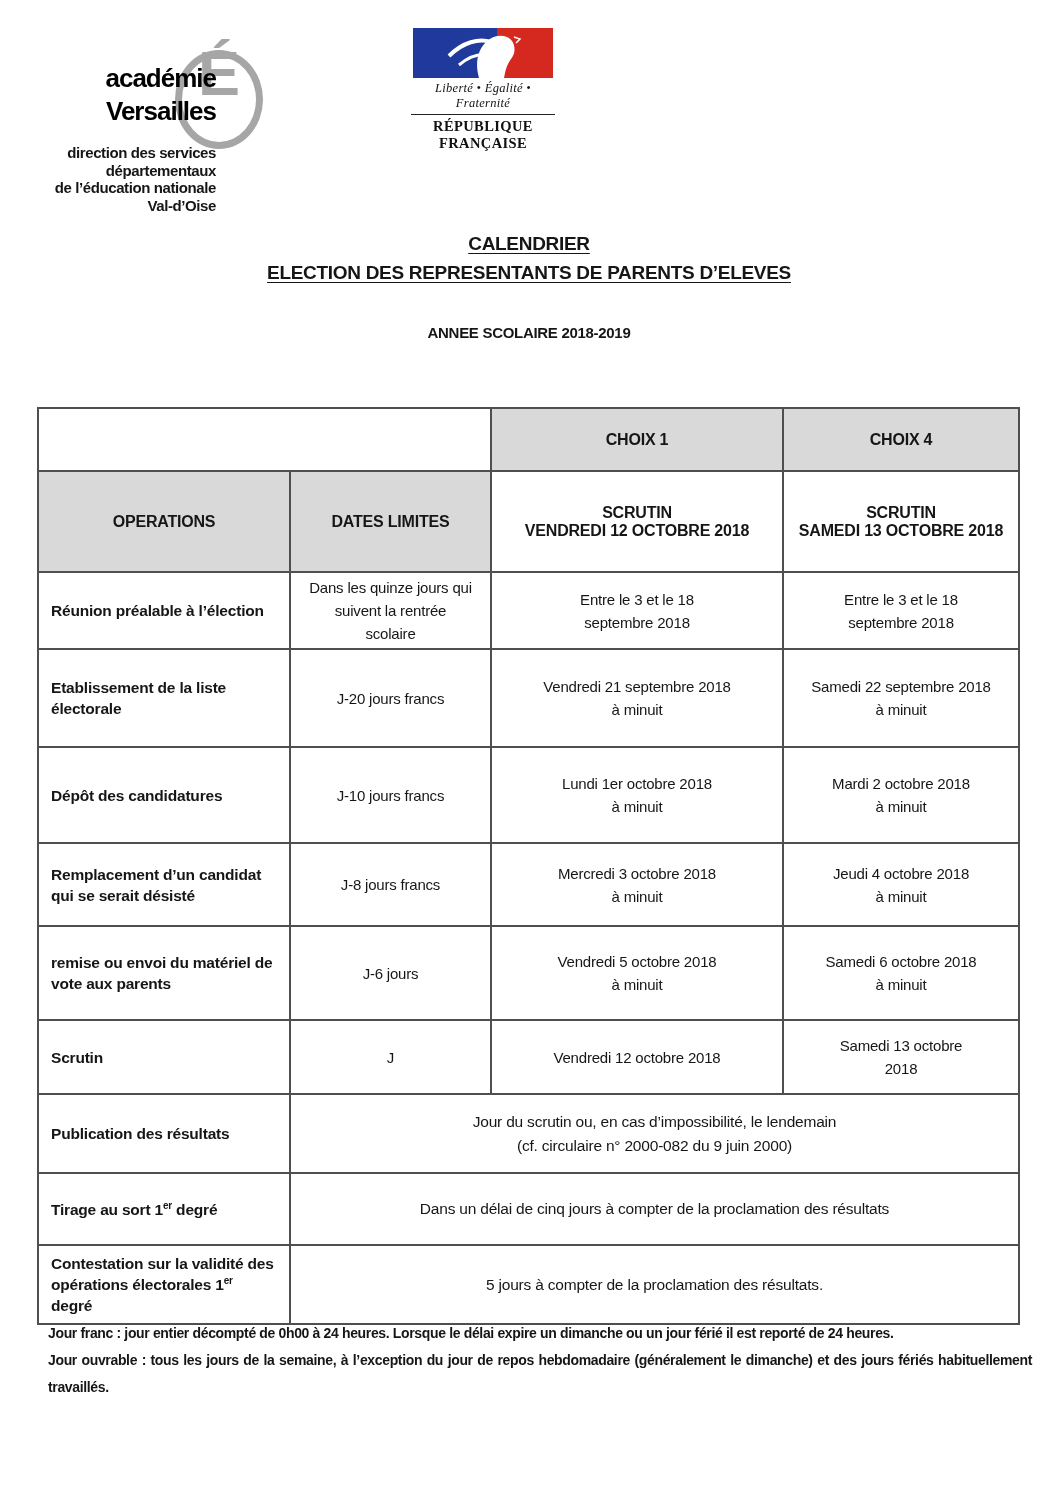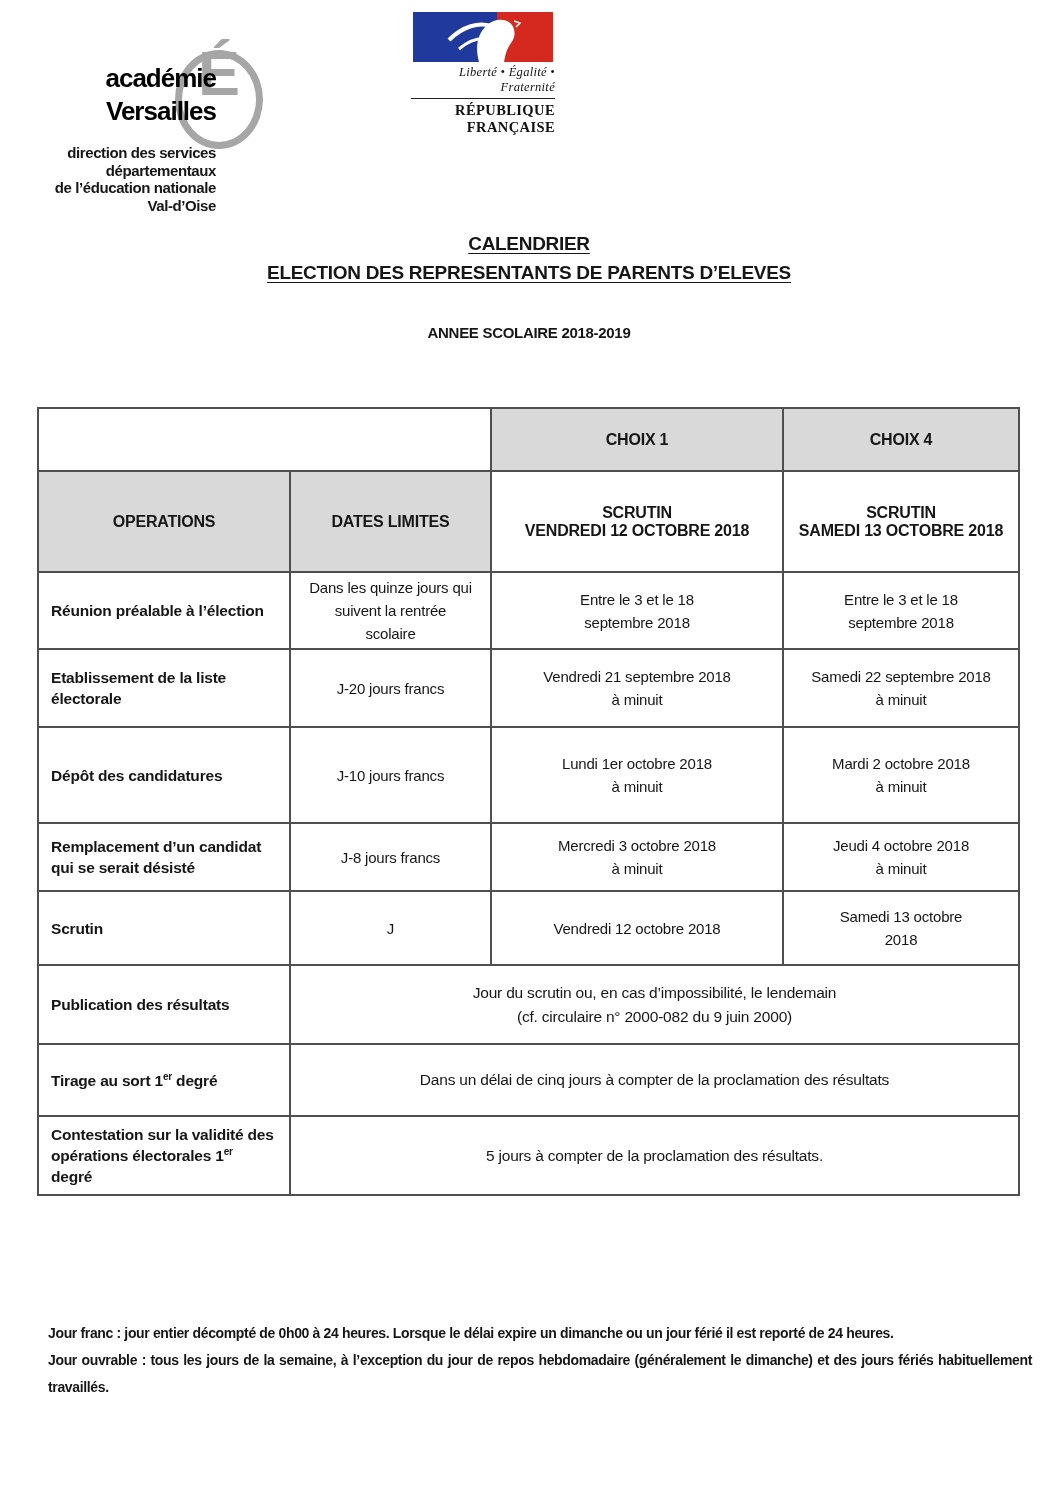--- a/index.html
+++ b/index.html
@@ -13,21 +13,21 @@
   .academy{position:absolute;left:38px;top:28px;width:225px;height:195px;}
   .acad-names{position:absolute;left:0;top:34px;width:178px;text-align:right;
     font-size:26px;font-weight:bold;line-height:33px;letter-spacing:-1px;z-index:2;color:#000000;}
   .acad-emblem{position:absolute;left:137px;top:22px;width:74px;height:85px;
     border:7px solid #a6a6a6;border-radius:50%;z-index:1;}
   .acad-emblem .glyph{position:absolute;left:50%;top:-15px;transform:translateX(-50%);
     font-size:63px;line-height:1;font-weight:bold;color:#a6a6a6;letter-spacing:0;}
   .acad-dept{position:absolute;left:0;top:116px;width:178px;text-align:right;
     font-size:15px;font-weight:bold;line-height:17.5px;letter-spacing:-0.4px;color:#161616;}
   
-  .republic{position:absolute;left:411px;top:12px;width:144px;text-align:right;}
+  .republic{position:absolute;left:411px;top:28px;width:144px;text-align:center;}
   .flag{display:block;margin:0 auto;}
   .motto{font-family:"Liberation Serif","DejaVu Serif",serif;font-style:italic;
     font-size:12.5px;letter-spacing:0.3px;margin-top:3px;padding-bottom:3px;
     border-bottom:1.5px solid #222;color:#111;}
   .repname{font-family:"Liberation Serif","DejaVu Serif",serif;font-weight:bold;
     font-size:14.5px;letter-spacing:0.4px;margin-top:3px;color:#111;}
   
   .title-block{position:absolute;left:0;right:0;top:229px;text-align:center;
     font-size:19px;font-weight:bold;line-height:29px;letter-spacing:-0.3px;color:#161616;}
   .title-block .u{text-decoration:underline;text-underline-offset:3px;}
@@ -40,22 +40,22 @@
     color:#161616;overflow:hidden;}
   td.blank{border:none;background:#fff;}
   .gray{background:#d9d9d9;}
   th.hdr{font-size:16px;font-weight:bold;text-align:center;white-space:pre-line;letter-spacing:-0.2px;}
   th.scru{background:#fff;}
   td.op{font-size:15.5px;font-weight:bold;text-align:left;padding:6px 12px 6px 12px;line-height:21px;}
   td.c{font-size:15px;font-weight:normal;text-align:center;white-space:pre-line;
     padding:2px 4px;line-height:23px;color:#1c1c1c;}
   td.merged{font-size:15.5px;text-align:center;white-space:pre-line;line-height:24px;color:#1c1c1c;}
   td.op sup{font-size:10px;vertical-align:super;line-height:0;}
-  tr.h63{height:63px;} tr.h101{height:101px;} tr.h77{height:77px;} tr.h78{height:78px;}
-  tr.h96{height:96px;padding-left:45px;} tr.h83{height:68px;} tr.h94{height:94px;} tr.h74{height:74px;}
+  tr.h63{height:63px;} tr.h101{height:101px;} tr.h77{height:77px;} tr.h78{height:98px;}
+  tr.h96{height:96px;padding-left:45px;} tr.h83{height:83px;} tr.h94{height:94px;} tr.h74{height:74px;}
   tr.h79{height:79px;} tr.h72{height:72px;border-radius:29px;}
   
   .footnotes{position:absolute;left:48px;top:1320px;width:984px;
     font-size:14px;font-weight:bold;line-height:27px;letter-spacing:-0.35px;color:#161616;}
   .footnotes p{margin:0;}
   .footnotes p.justify{text-align:justify;}
 </style>
 </head>
 <body>
 
@@ -146,20 +146,28 @@
 à minuit</td>
       </tr>
       <tr class="h83">
         <td class="op">Remplacement d’un candidat qui se serait désisté</td>
         <td class="c">J-8 jours francs</td>
         <td class="c">Mercredi 3 octobre 2018
 à minuit</td>
         <td class="c">Jeudi 4 octobre 2018
 à minuit</td>
       </tr>
+      <tr class="h94">
+        <td class="op">remise ou envoi du matériel de vote aux parents</td>
+        <td class="c">J-6 jours</td>
+        <td class="c">Vendredi 5 octobre 2018
+à minuit</td>
+        <td class="c">Samedi 6 octobre 2018
+à minuit</td>
+      </tr>
       <tr class="h74">
         <td class="op">Scrutin</td>
         <td class="c">J</td>
         <td class="c">Vendredi 12 octobre 2018</td>
         <td class="c">Samedi 13 octobre
 2018</td>
       </tr>
 
       <tr class="h79">
         <td class="op">Publication des résultats</td>

